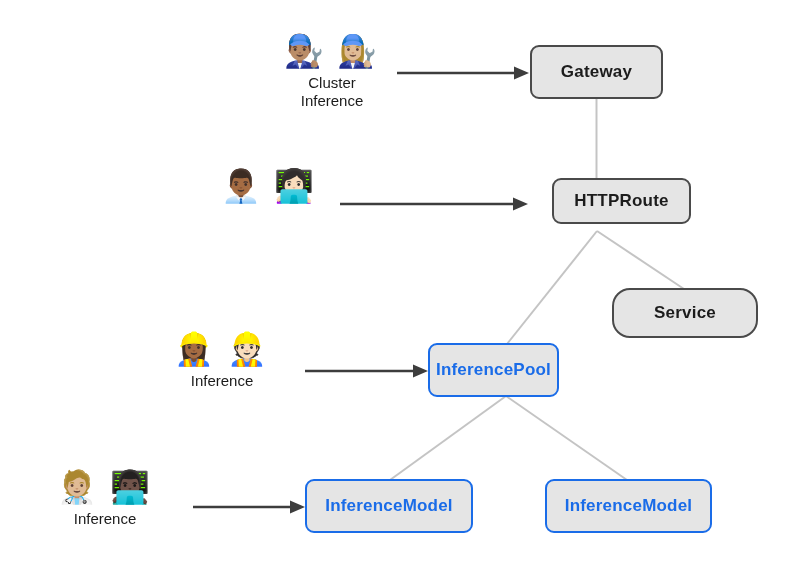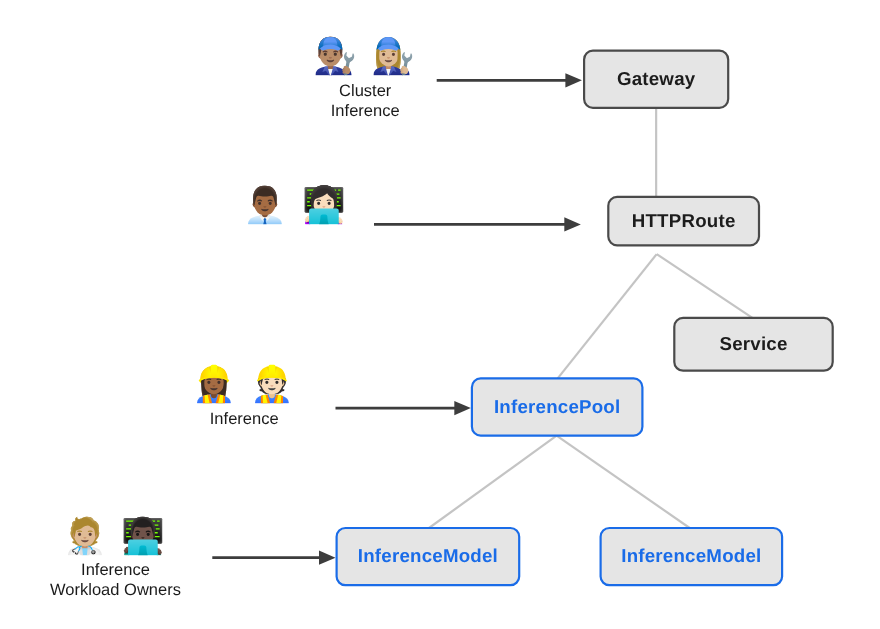--- a/index.html
+++ b/index.html
@@ -49,22 +49,22 @@
   .node.standard {
     border: 2px solid var(--std-border, #4a4a4a);
     color: var(--std-text, #1c1c1c);
   }
   .node.extension {
     border: 2px solid var(--accent, #1a6ce8);
     color: var(--accent, #1a6ce8);
   }
   #n-gateway   { left: 530px; top: 45px;  width: 133px; height: 54px; }
   #n-httproute { left: 536px; top: 178px; width: 139px; height: 46px; margin-left: 16px; }
-  #n-service   { left: 612px; top: 288px; width: 146px; height: 50px; }
-  #n-pool      { left: 428px; top: 343px; width: 157px; height: 54px; }
+  #n-service   { left: 612px; top: 288px; width: 146px; height: 50px; border-radius: 18px; }
+  #n-pool      { left: 428px; top: 343px; width: 131px; height: 54px; }
   #n-model1    { left: 305px; top: 479px; width: 168px; height: 54px; }
   #n-model2    { left: 545px; top: 479px; width: 167px; height: 54px; }
 
   .persona {
     position: absolute;
     width: 220px;
     text-align: center;
   }
   .persona .emoji {
     font-size: 32px;
@@ -129,21 +129,20 @@
     <div class="emoji">👷🏾‍♀️ 👷🏻</div>
     <div class="plabel">
       <span>Inference</span><br>
     </div>
   </div>
 
   <div class="persona" id="p-inference-workload-owners">
     <div class="emoji">🧑🏼‍⚕️ 👨🏿‍💻</div>
     <div class="plabel">
       <span>Inference</span><br>
-      <span>Workload Owners</span>
     </div>
   </div>
 
   <div class="node standard" id="n-gateway">
     <span>Gateway</span>
   </div>
   <div class="node standard" id="n-httproute">
     <span>HTTPRoute</span>
   </div>
   <div class="node standard" id="n-service">

